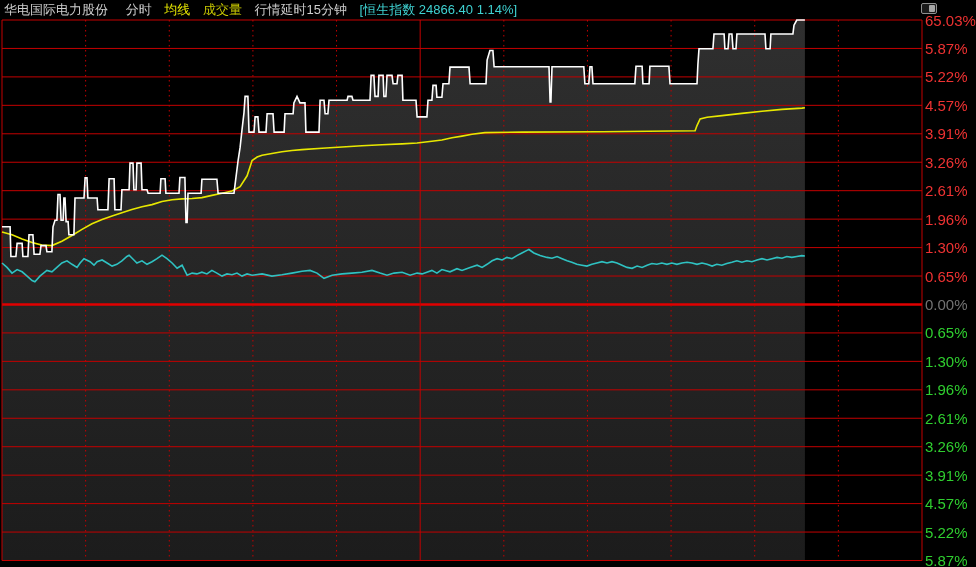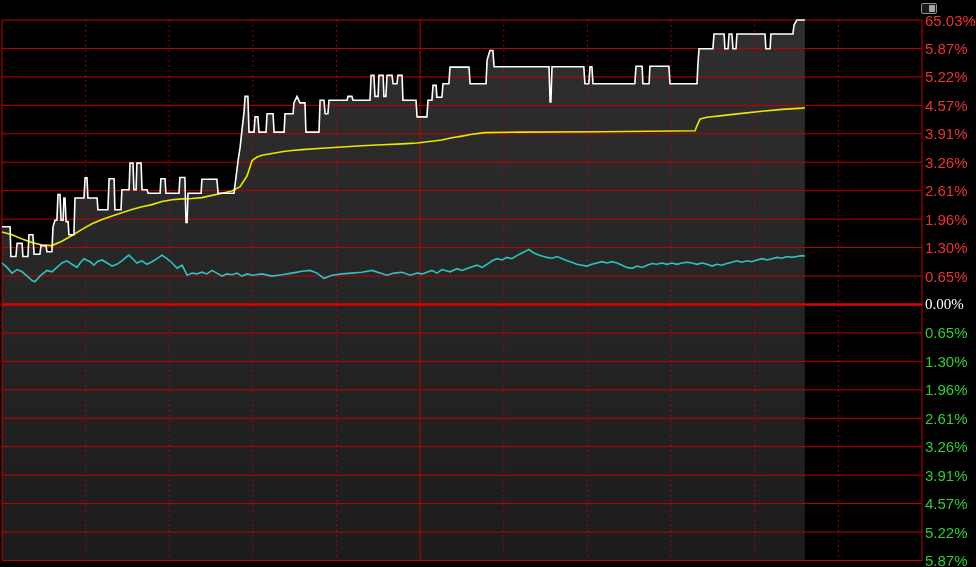--- a/index.html
+++ b/index.html
@@ -59,33 +59,41 @@
       <line x1="503.81818181818176" y1="20" x2="503.81818181818176" y2="560.5" stroke="#c40000" stroke-width="1" stroke-dasharray="1.5 3.5"></line>
       <line x1="587.4545454545455" y1="20" x2="587.4545454545455" y2="560.5" stroke="#c40000" stroke-width="1" stroke-dasharray="1.5 3.5"></line>
       <line x1="671.0909090909091" y1="20" x2="671.0909090909091" y2="560.5" stroke="#c40000" stroke-width="1" stroke-dasharray="1.5 3.5"></line>
       <line x1="754.7272727272727" y1="20" x2="754.7272727272727" y2="560.5" stroke="#c40000" stroke-width="1" stroke-dasharray="1.5 3.5"></line>
       <line x1="838.3636363636364" y1="20" x2="838.3636363636364" y2="560.5" stroke="#c40000" stroke-width="1" stroke-dasharray="1.5 3.5"></line>
       <polyline points="2.0,263.0 7.0,267.4 12.0,273.1 17.1,269.6 22.1,271.8 27.1,276.1 32.1,280.5 34.9,281.8 39.9,276.1 46.9,270.4 51.9,271.8 56.9,267.4 61.9,263.0 67.0,260.8 72.0,264.3 77.0,267.4 80.1,263.0 84.0,258.7 90.1,261.7 94.0,265.2 97.1,261.7 102.1,260.0 107.1,263.0 112.1,266.1 116.9,264.3 121.9,260.8 126.9,256.5 129.1,255.2 133.9,260.0 136.9,263.0 142.0,260.8 147.0,264.3 152.0,261.7 157.0,258.7 162.0,255.2 167.0,258.7 172.1,263.0 177.1,268.3 182.1,265.2 187.1,275.2 192.1,273.1 196.9,273.9 201.9,272.2 206.9,273.9 211.9,270.4 216.9,273.1 222.0,276.1 227.0,273.9 232.0,274.8 237.0,273.1 242.0,276.1 247.1,273.9 252.1,275.2 262.1,273.9 271.9,276.1 281.9,274.8 291.9,273.1 302.0,271.3 310.1,270.4 317.0,273.1 324.0,278.3 332.1,275.2 342.1,273.9 351.9,273.1 361.9,272.2 372.0,270.4 380.0,273.1 387.0,275.2 394.0,273.1 402.1,272.2 410.1,275.2 417.1,273.1 422.1,273.9 431.9,270.4 436.9,273.1 441.9,269.6 450.0,271.8 457.0,268.7 462.0,270.4 470.1,267.4 477.1,265.2 482.1,267.4 487.1,264.3 492.1,260.8 497.1,258.7 502.1,260.0 506.9,257.4 511.9,258.7 516.9,255.6 521.9,253.0 527.0,250.4 528.9,249.5 533.9,253.0 540.1,255.6 547.0,257.4 552.0,258.2 557.1,256.5 562.1,258.7 567.1,260.8 571.8,262.2 576.9,264.3 581.9,265.2 586.9,266.1 591.9,264.3 596.9,263.0 602.0,261.7 607.0,263.0 612.0,261.7 617.0,263.0 622.0,265.2 627.0,267.4 632.1,268.3 637.1,266.1 642.1,267.4 647.1,265.2 651.9,263.5 656.9,264.3 661.9,263.0 666.9,264.3 671.9,263.0 676.9,264.3 682.0,263.0 687.0,262.2 692.0,263.0 697.0,264.3 702.0,263.0 707.1,264.3 712.1,266.1 716.8,264.3 721.8,265.2 726.8,263.5 731.9,262.2 736.9,260.8 741.9,262.2 746.9,260.8 751.9,261.7 757.0,260.0 762.0,258.7 767.0,260.0 772.0,258.7 777.0,257.4 782.0,258.2 786.8,256.5 791.8,257.4 796.8,256.5 801.8,255.6 804.9,256.0" fill="none" stroke="#2fc2c2" stroke-width="1.6" stroke-linejoin="miter" stroke-linecap="butt"></polyline>
       <polyline points="2.0,232.0 12.0,234.7 22.1,239.0 32.1,242.5 41.9,245.1 51.9,245.6 61.9,241.2 72.0,235.5 82.0,229.4 92.0,223.8 102.1,219.4 112.1,215.9 121.9,212.8 131.9,209.4 142.0,206.7 152.0,204.6 162.0,201.5 172.1,199.8 182.1,198.9 192.1,198.5 201.9,197.6 211.9,195.4 222.0,193.2 232.0,191.0 240.1,186.7 247.1,175.8 252.1,160.5 257.1,157.0 262.1,155.3 271.9,153.5 281.9,151.8 291.9,150.5 302.0,149.6 322.0,148.3 342.1,147.0 361.9,145.7 382.0,144.8 402.1,143.9 417.1,143.0 431.9,141.3 441.9,140.0 452.0,137.8 462.0,136.1 472.0,134.3 484.9,132.6 521.9,132.1 602.0,131.7 695.1,130.8 697.0,125.6 700.1,119.0 707.1,117.3 722.1,115.6 741.9,113.4 762.0,111.2 782.0,109.4 802.1,108.1 804.9,107.7" fill="none" stroke="#e8e800" stroke-width="1.6" stroke-linejoin="miter" stroke-linecap="butt"></polyline>
       <polyline points="2.0,226.8 10.1,226.8 10.9,256.5 15.9,256.5 17.1,243.4 22.1,243.4 22.9,256.5 27.9,256.5 29.0,234.7 32.9,234.7 34.1,254.3 39.9,254.3 41.0,245.6 46.0,245.6 46.9,251.7 51.9,251.7 53.0,226.8 55.0,220.3 56.9,220.3 58.0,194.5 60.0,194.5 61.1,220.3 63.1,220.3 63.9,198.0 65.0,198.0 66.1,221.6 68.1,221.6 68.9,234.7 73.9,234.7 75.0,198.0 84.0,198.0 85.1,177.9 87.0,177.9 87.9,198.0 97.1,198.0 97.9,209.8 107.9,209.8 109.1,178.8 114.1,178.8 114.9,209.8 121.0,209.8 121.9,189.7 129.1,189.7 130.0,163.1 133.0,163.1 133.9,189.7 136.1,189.7 136.9,163.1 141.1,163.1 142.0,189.7 147.0,189.7 148.1,193.2 160.1,193.2 160.9,178.8 165.1,178.8 165.9,193.2 179.0,193.2 179.9,177.5 184.9,177.5 186.0,222.4 187.1,222.4 188.0,193.2 201.1,193.2 201.9,179.3 216.9,179.3 218.1,193.2 234.0,193.2 235.9,177.9 238.1,160.5 240.1,147.4 242.0,129.9 244.0,112.5 245.1,96.4 247.9,96.4 249.0,132.1 254.0,132.1 255.1,116.9 257.9,116.9 259.0,132.1 266.0,132.1 267.1,113.8 273.0,113.8 274.1,132.1 284.1,132.1 285.0,113.8 293.1,113.8 293.9,102.9 297.0,96.4 300.0,102.9 305.0,102.9 305.9,132.1 319.0,132.1 320.1,100.3 324.0,100.3 325.1,113.8 327.9,113.8 329.0,100.3 347.1,100.3 348.0,96.4 351.9,96.4 353.0,100.3 370.0,100.3 371.1,75.4 373.9,75.4 375.0,96.4 378.1,96.4 378.9,75.4 383.1,75.4 383.9,96.4 385.9,96.4 387.0,75.4 392.0,75.4 393.1,83.7 397.0,83.7 397.9,75.4 402.1,75.4 402.9,100.3 416.0,100.3 417.1,116.9 426.9,116.9 428.0,100.3 431.9,100.3 433.0,85.4 436.1,85.4 436.9,97.2 441.9,97.2 443.0,83.7 448.9,83.7 450.0,67.1 469.0,67.1 470.1,83.7 486.0,83.7 487.1,60.1 489.9,50.5 492.9,50.5 494.1,66.7 549.0,66.7 550.1,102.0 550.9,102.0 552.0,66.7 583.8,66.7 584.9,83.7 588.8,83.7 590.0,66.7 591.9,66.7 593.0,83.7 634.8,83.7 636.0,66.2 642.1,66.2 642.9,83.7 649.1,83.7 649.9,66.2 668.9,66.2 670.0,83.7 697.0,83.7 697.9,64.5 699.0,48.8 712.9,48.8 714.0,34.0 724.1,34.0 724.9,48.8 728.0,48.8 729.1,34.0 731.9,34.0 733.0,48.8 736.0,48.8 736.9,34.0 765.0,34.0 765.9,48.8 770.1,48.8 770.9,34.0 792.9,34.0 794.0,25.2 796.8,20.0 804.9,20.0" fill="none" stroke="#ffffff" stroke-width="1.6" stroke-linejoin="miter" stroke-linecap="butt"></polyline>
     </svg>
 
+  <div id="header">
+    <span style="margin-right: 14px; color: rgb(207, 207, 207);">华电国际电力股份</span>
+    <span style="color: rgb(207, 207, 207);">分时</span>
+    <span style="color: rgb(232, 232, 0);">均线</span>
+    <span style="color: rgb(204, 204, 0);">成交量</span>
+    <span style="color: rgb(207, 207, 207);">行情延时15分钟</span>
+    <span style="color: rgb(63, 210, 210);">[恒生指数 24866.40 1.14%]</span>
+  </div>
 
   <div id="axis-labels">
       <div class="y-label" style="top: 11.5px; color: rgb(238, 50, 50);">65.03%</div>
       <div class="y-label" style="top: 39.9px; color: rgb(238, 50, 50);">5.87%</div>
       <div class="y-label" style="top: 68.4px; color: rgb(238, 50, 50);">5.22%</div>
       <div class="y-label" style="top: 96.8px; color: rgb(238, 50, 50);">4.57%</div>
       <div class="y-label" style="top: 125.3px; color: rgb(238, 50, 50);">3.91%</div>
       <div class="y-label" style="top: 153.7px; color: rgb(238, 50, 50);">3.26%</div>
       <div class="y-label" style="top: 182.2px; color: rgb(238, 50, 50);">2.61%</div>
       <div class="y-label" style="top: 210.6px; color: rgb(238, 50, 50);">1.96%</div>
       <div class="y-label" style="top: 239.1px; color: rgb(238, 50, 50);">1.30%</div>
       <div class="y-label" style="top: 267.5px; color: rgb(238, 50, 50);">0.65%</div>
-      <div class="y-label" style="top: 296px; color: #ffffff; font-family: Liberation Serif, serif;">0.00%</div>
+      <div class="y-label" style="top: 296px; color: #737373;">0.00%</div>
       <div class="y-label" style="top: 324.4px; color: rgb(47, 206, 47);">0.65%</div>
       <div class="y-label" style="top: 352.9px; color: rgb(47, 206, 47);">1.30%</div>
       <div class="y-label" style="top: 381.3px; color: rgb(47, 206, 47);">1.96%</div>
       <div class="y-label" style="top: 409.8px; color: rgb(47, 206, 47);">2.61%</div>
       <div class="y-label" style="top: 438.2px; color: rgb(47, 206, 47);">3.26%</div>
       <div class="y-label" style="top: 466.7px; color: rgb(47, 206, 47);">3.91%</div>
       <div class="y-label" style="top: 495.1px; color: rgb(47, 206, 47);">4.57%</div>
       <div class="y-label" style="top: 523.6px; color: rgb(47, 206, 47);">5.22%</div>
       <div class="y-label" style="top: 552px; color: rgb(47, 206, 47);">5.87%</div>
     </div>

